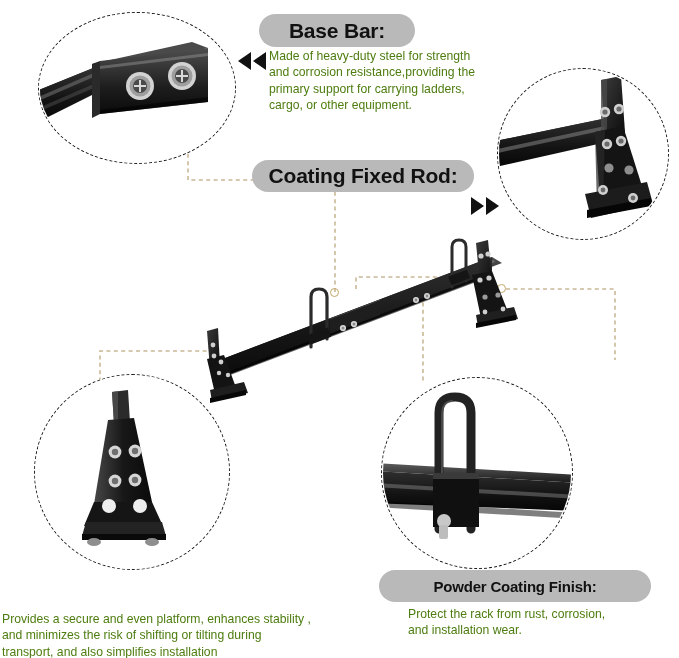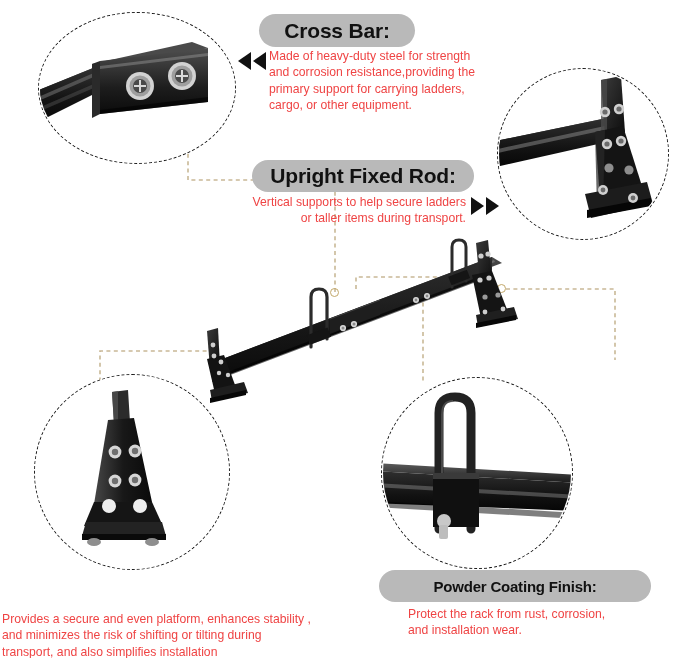--- a/index.html
+++ b/index.html
@@ -19,21 +19,21 @@
     color: #111;
     font-weight: bold;
     white-space: nowrap;
     display: flex; align-items: center; justify-content: center;
     letter-spacing: -0.2px;
   }
 
   
   .body-text {
     position: absolute;
-    color: #ef4444;
+    color: #4d7c0f;
     font-size: 12.2px;
     line-height: 16.4px;
     white-space: pre-line;
   }
   .ta-right { text-align: right; }
   .ta-left  { text-align: left; }
 
   
   .circ {
     position: absolute;
@@ -195,21 +195,21 @@
       <circle cx="100" cy="72" r="7" fill="#4a4a4a"></circle>
       <path d="M 94,72 L 106,72 M 100,66 L 100,78" stroke="#d9d9d9" stroke-width="2"></path>
       <circle cx="142" cy="62" r="14" fill="#d2d2d2"></circle>
       <circle cx="142" cy="62" r="10.5" fill="#9e9e9e"></circle>
       <circle cx="142" cy="62" r="7" fill="#4a4a4a"></circle>
       <path d="M 136,62 L 148,62 M 142,56 L 142,68" stroke="#d9d9d9" stroke-width="2"></path>
     </svg>
   </div>
 
   <div class="pill" style="left:259px; top:14px; width:156px; height:33px; font-size:21px;">
-    <span>Cross Bar:</span>
+    <span>Base Bar:</span>
   </div>
   <div class="body-text ta-left" style="left:269px; top:48px; width:235px;">Made of heavy-duty steel for strength
 and corrosion resistance,providing the
 primary support for carrying ladders,
 cargo, or other equipment.</div>
   <div class="arrows" style="left:238px; top:52px;">
     <span class="tri left"></span>
     <span class="tri left"></span>
   </div>
 
@@ -256,24 +256,22 @@
       <circle cx="110" cy="98" r="4.6" fill="#8e8e8e"></circle>
       <circle cx="130" cy="100" r="4.6" fill="#8e8e8e"></circle>
       <circle cx="104" cy="120" r="5.0" fill="#d0d0d0"></circle>
         <circle cx="104" cy="120" r="2.4" fill="#6a6a6a"></circle>
       <circle cx="134" cy="128" r="5.0" fill="#d0d0d0"></circle>
         <circle cx="134" cy="128" r="2.4" fill="#6a6a6a"></circle>
     </svg>
   </div>
 
   <div class="pill" style="left:252px; top:160px; width:222px; height:32px; font-size:21px;">
-    <span>Upright Fixed Rod:</span>
-  </div>
-  <div class="body-text ta-right" style="left:236px; top:194px; width:230px;">Vertical supports to help secure ladders
-or taller items during transport.</div>
+    <span>Coating Fixed Rod:</span>
+  </div>
   <div class="arrows" style="left:471px; top:197px;">
     <span class="tri right"></span>
     <span class="tri right"></span>
   </div>
 
   <div class="circ" style="left:34px; top:374px; width:196px; height:196px;"></div>
   <div class="clipwrap" style="left:36px; top:376px; width:192px; height:192px;">
     <svg width="192" height="192" viewBox="0 0 192 192">
       <defs>
         <linearGradient id="ibPlate" x1="0" y1="0" x2="1" y2="0">

